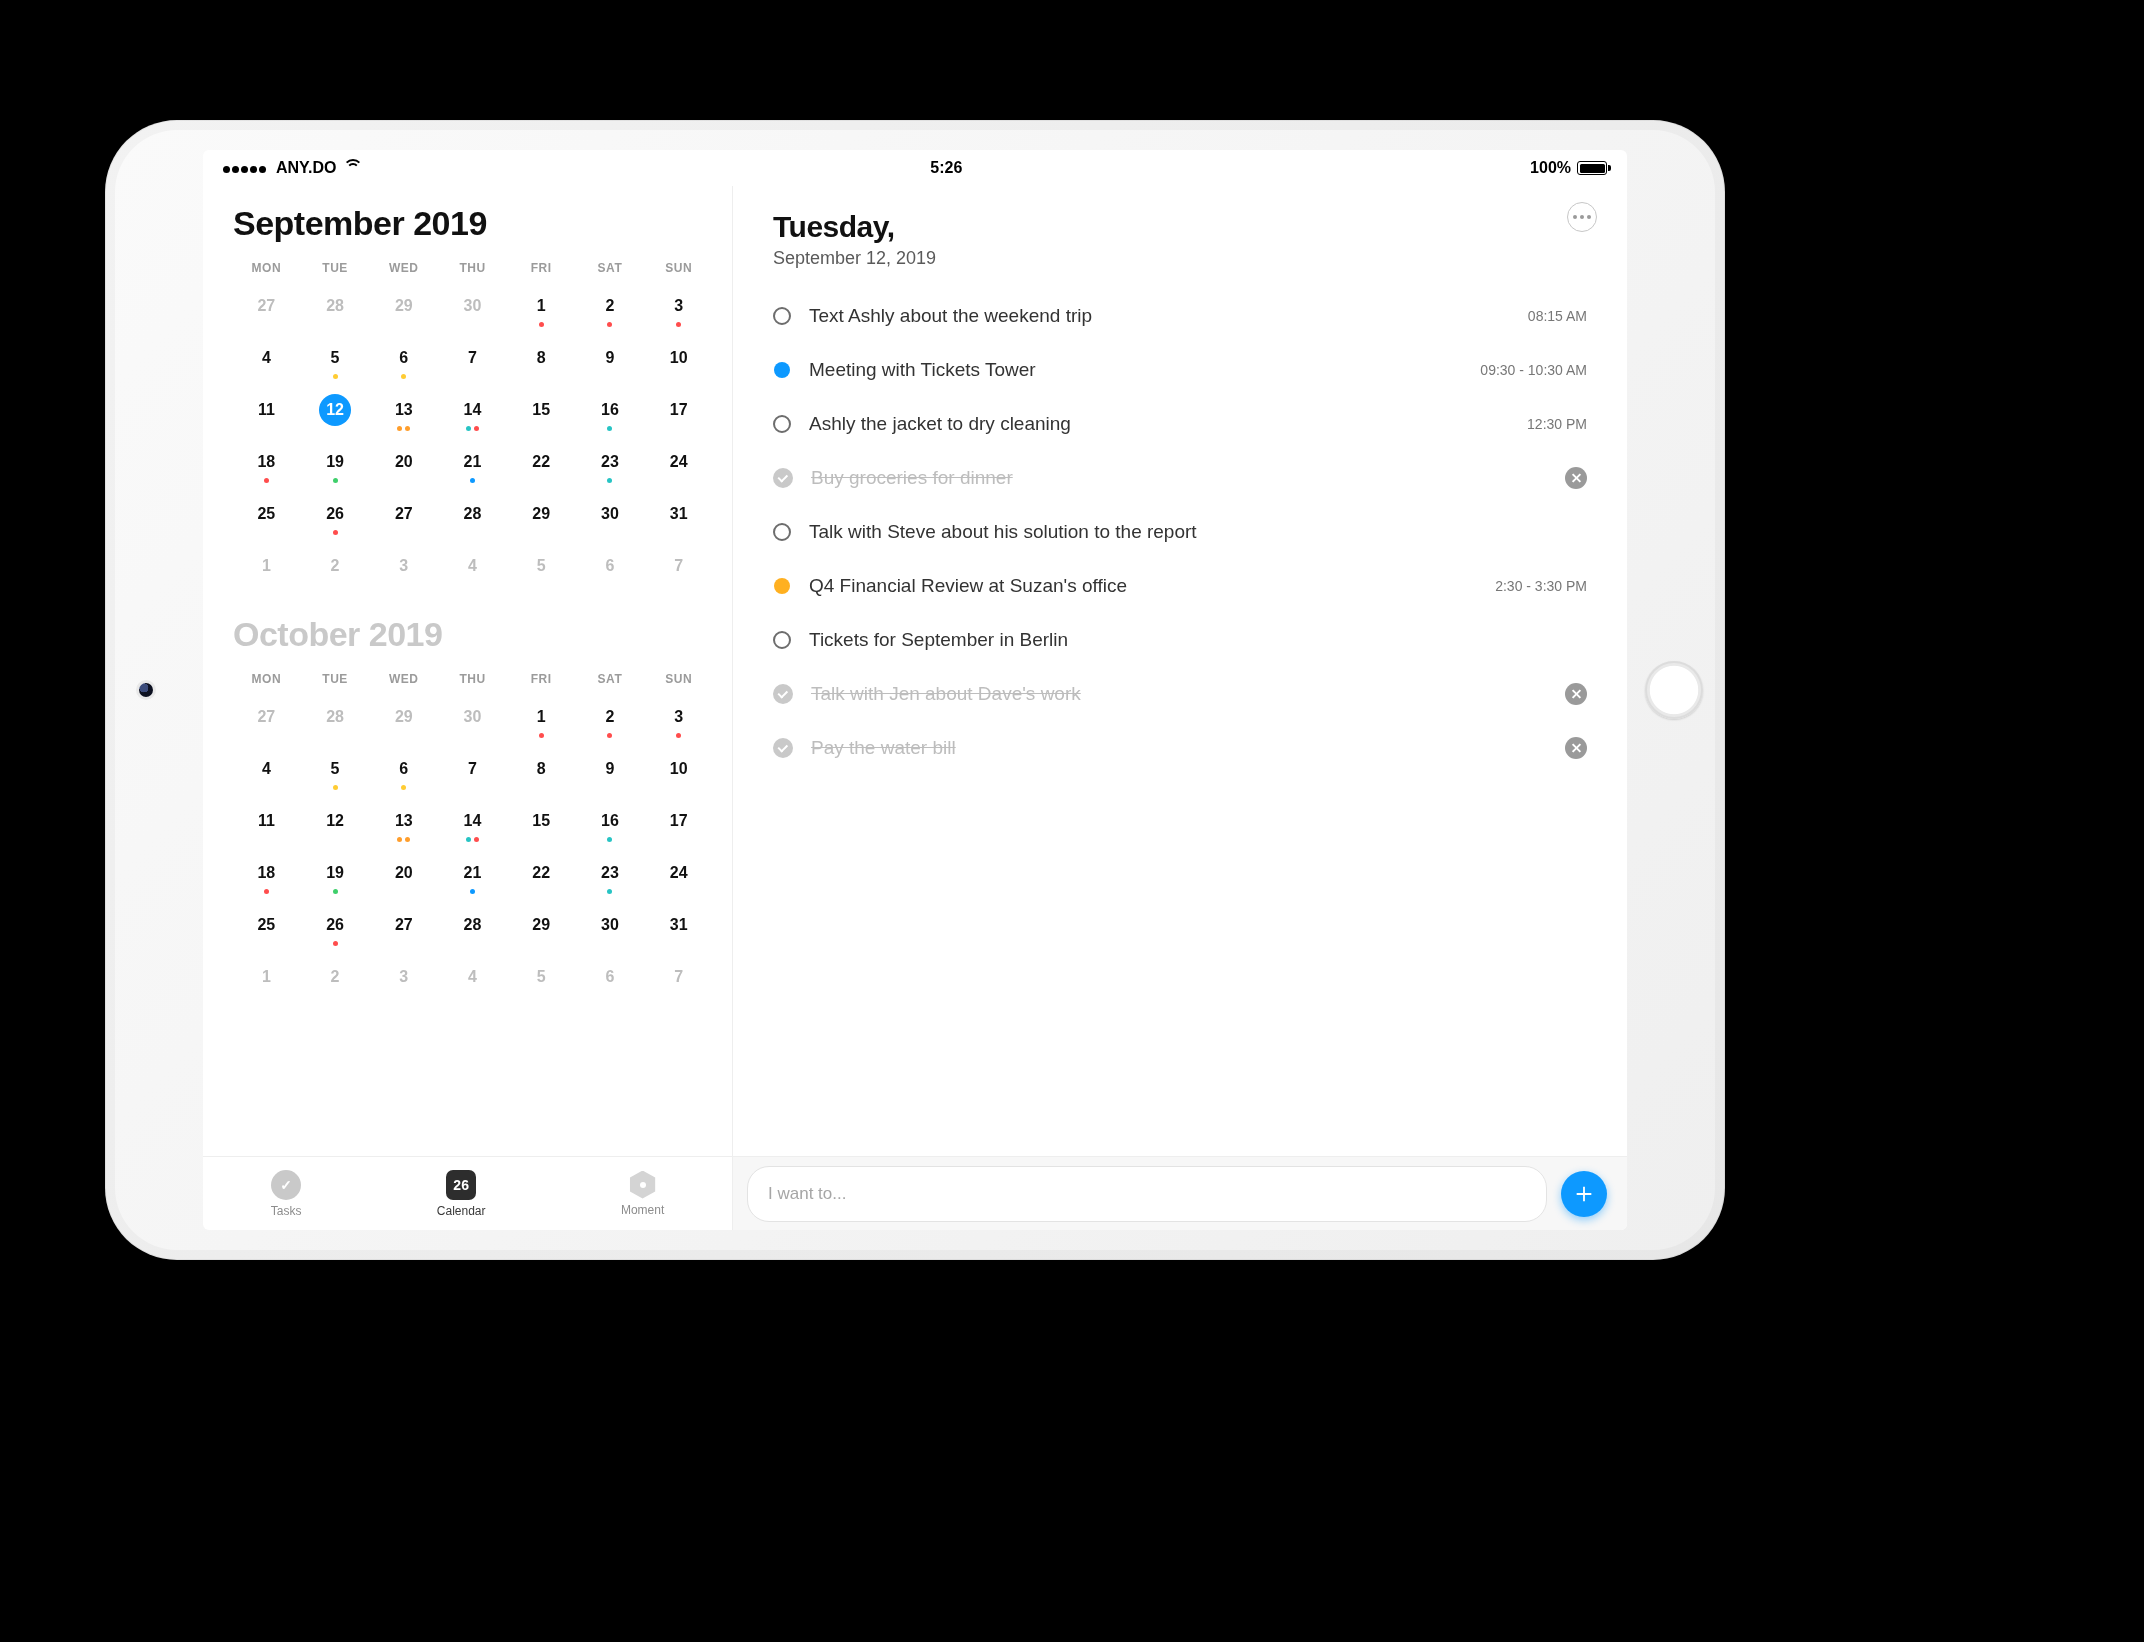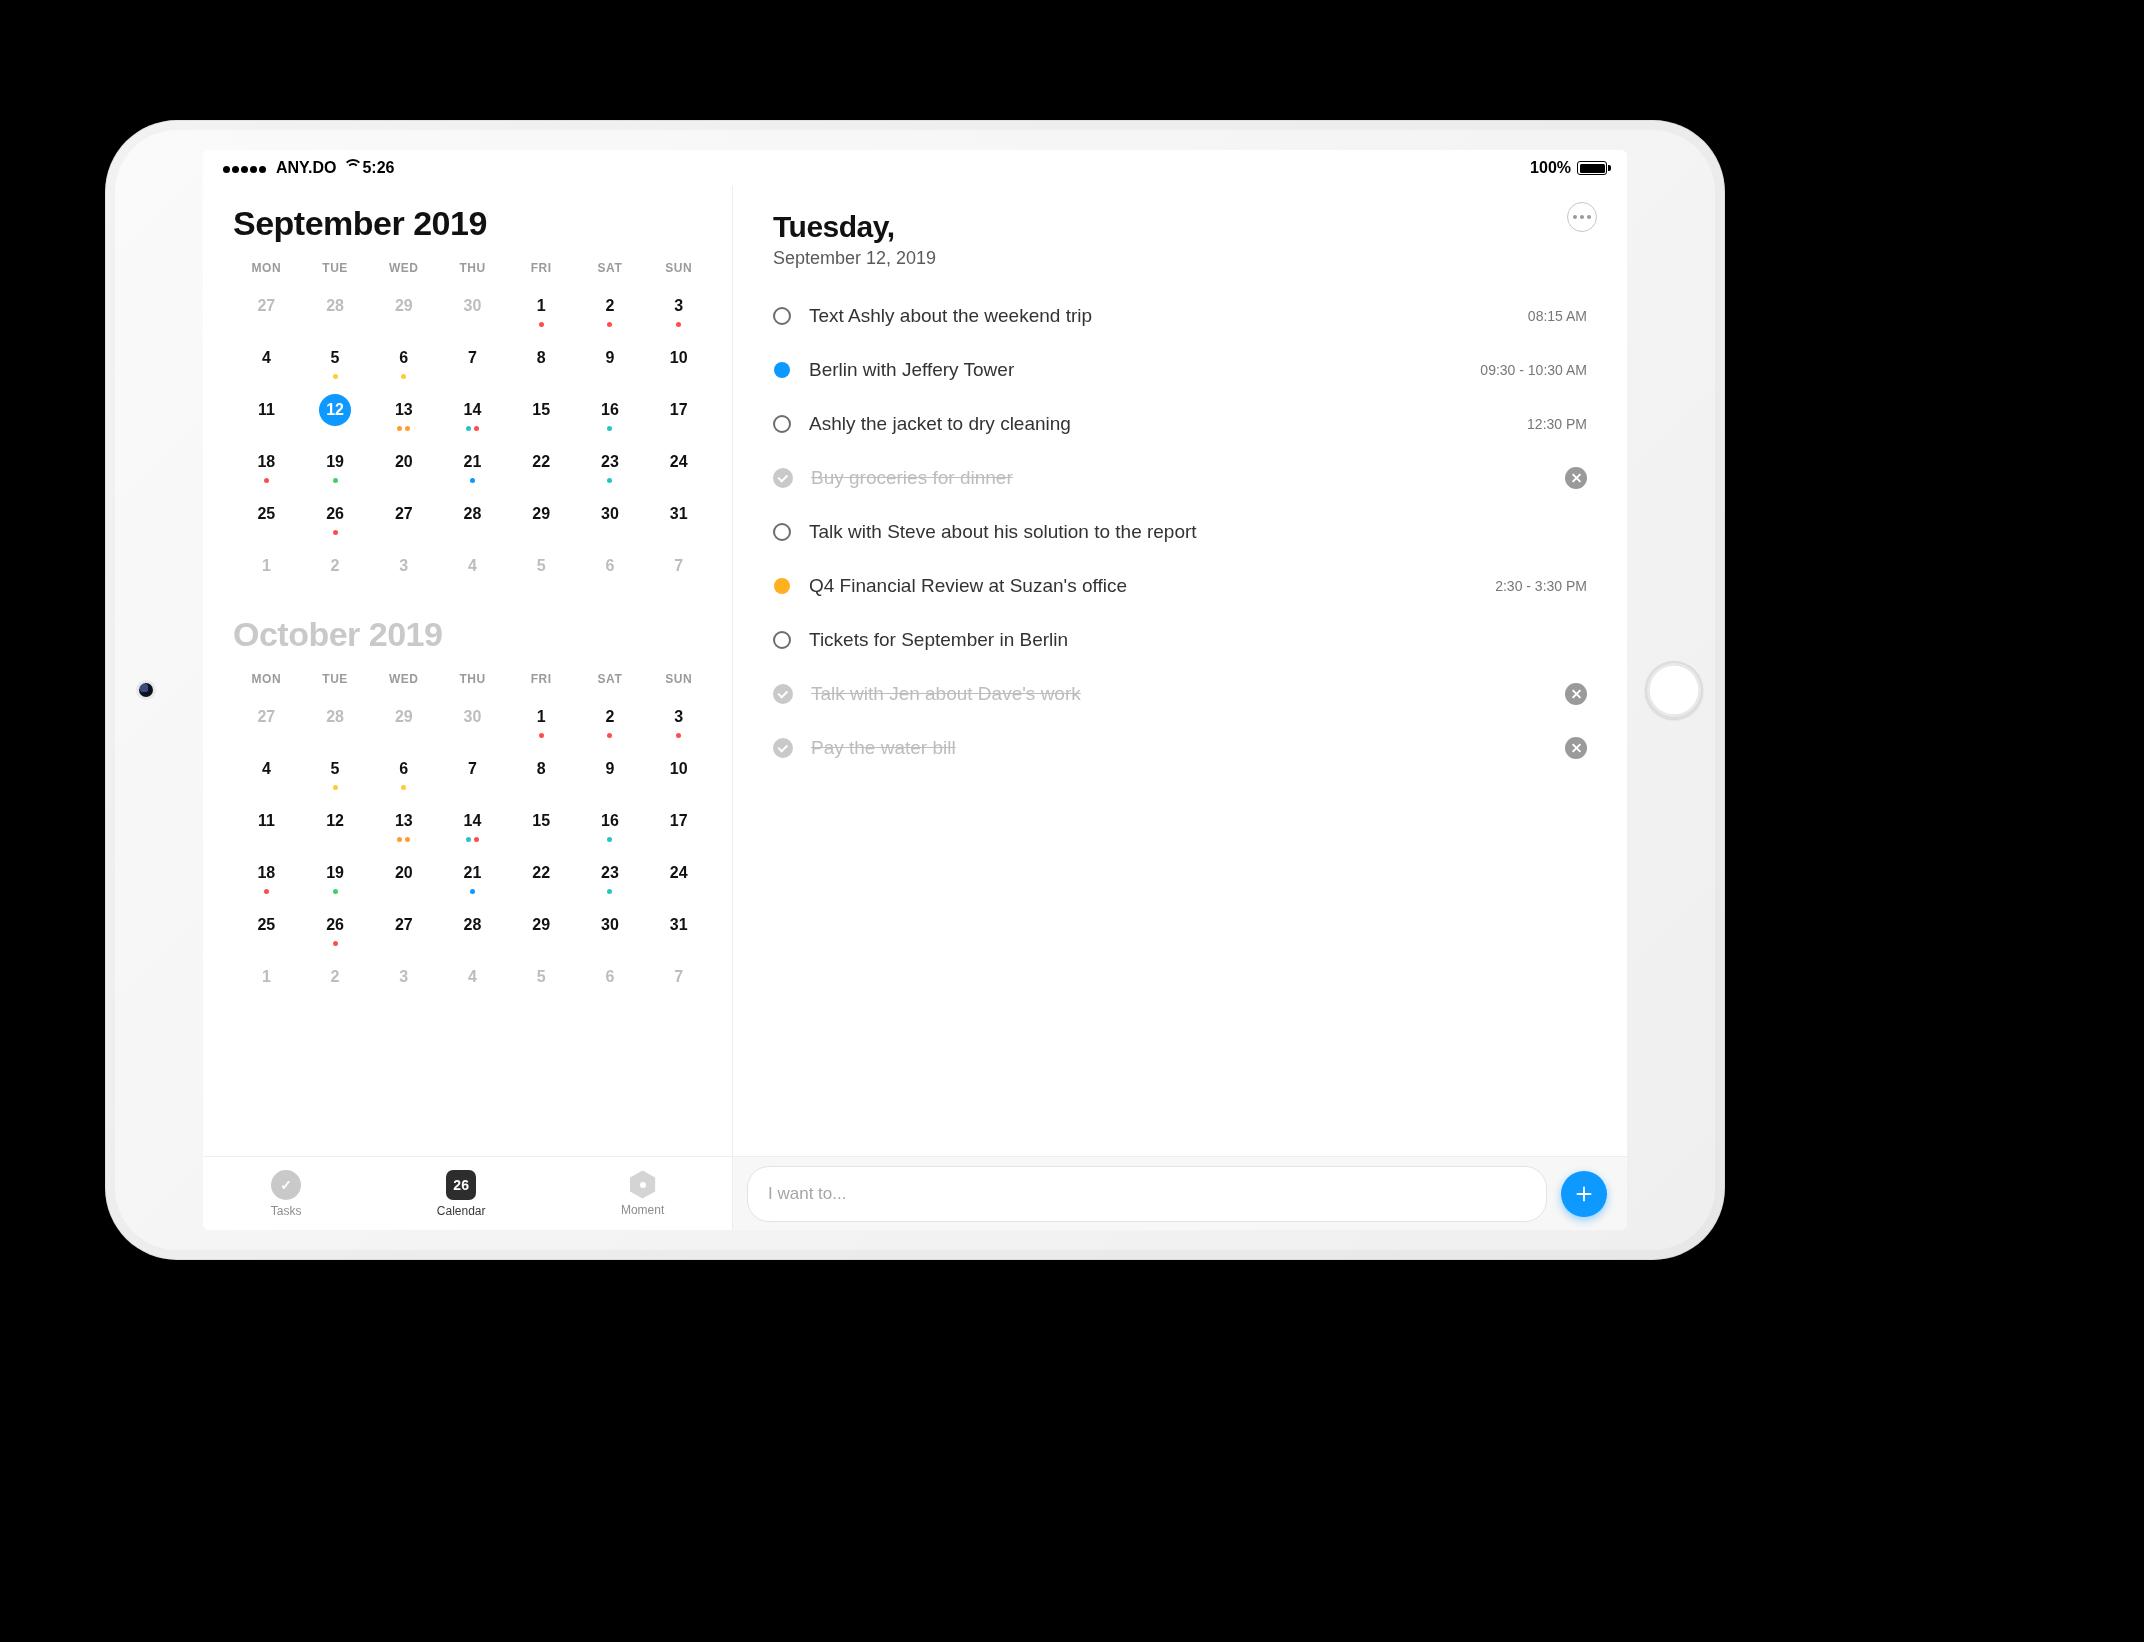--- a/index.html
+++ b/index.html
@@ -92,21 +92,21 @@
       radial-gradient(circle at 50% 120%, #000 0 2px, transparent 2.5px) center 10px/100% 6px no-repeat;
     position: relative;
   }
   .wifi::before, .wifi::after {
     content: ""; position: absolute; left: 50%; transform: translateX(-50%);
     border: 2px solid #000; border-bottom: none; border-left-color: transparent; border-right-color: transparent;
     border-radius: 50% 50% 0 0 / 100% 100% 0 0;
   }
   .wifi::before { width: 16px; height: 8px; top: 0; }
   .wifi::after  { width: 9px;  height: 5px; top: 4px; }
-  .sb-center { flex: 1; text-align: left; font-weight: 600; }
+  .sb-center { flex: 1; text-align: center; font-weight: 600; }
   .sb-right { display: flex; align-items: center; gap: 6px; }
   .battery {
     width: 30px; height: 14px;
     border: 1.5px solid #000; border-radius: 3px;
     position: relative;
   }
   .battery::after {
     content: ""; position: absolute; right: -5px; top: 3px;
     width: 3px; height: 6px; background: #000; border-radius: 0 2px 2px 0;
   }
@@ -761,21 +761,21 @@
           </div>
 
           <div class="task-list" id="task-list">
               <div class="task">
                 <div class="t-check"></div>
                 <div class="t-text">Text Ashly about the weekend trip</div>
                 <div class="t-time">08:15 AM</div>
               </div>
               <div class="task">
                 <div class="t-dot" style="background: rgb(13, 153, 255);"></div>
-                <div class="t-text">Berlin with Jeffery Tower</div>
+                <div class="t-text">Meeting with Tickets Tower</div>
                 <div class="t-time">09:30 - 10:30 AM</div>
               </div>
               <div class="task">
                 <div class="t-check"></div>
                 <div class="t-text">Ashly the jacket to dry cleaning</div>
                 <div class="t-time">12:30 PM</div>
               </div>
               <div class="task done">
                 <div class="t-done"></div>
                 <div class="t-text">Buy groceries for dinner</div>

